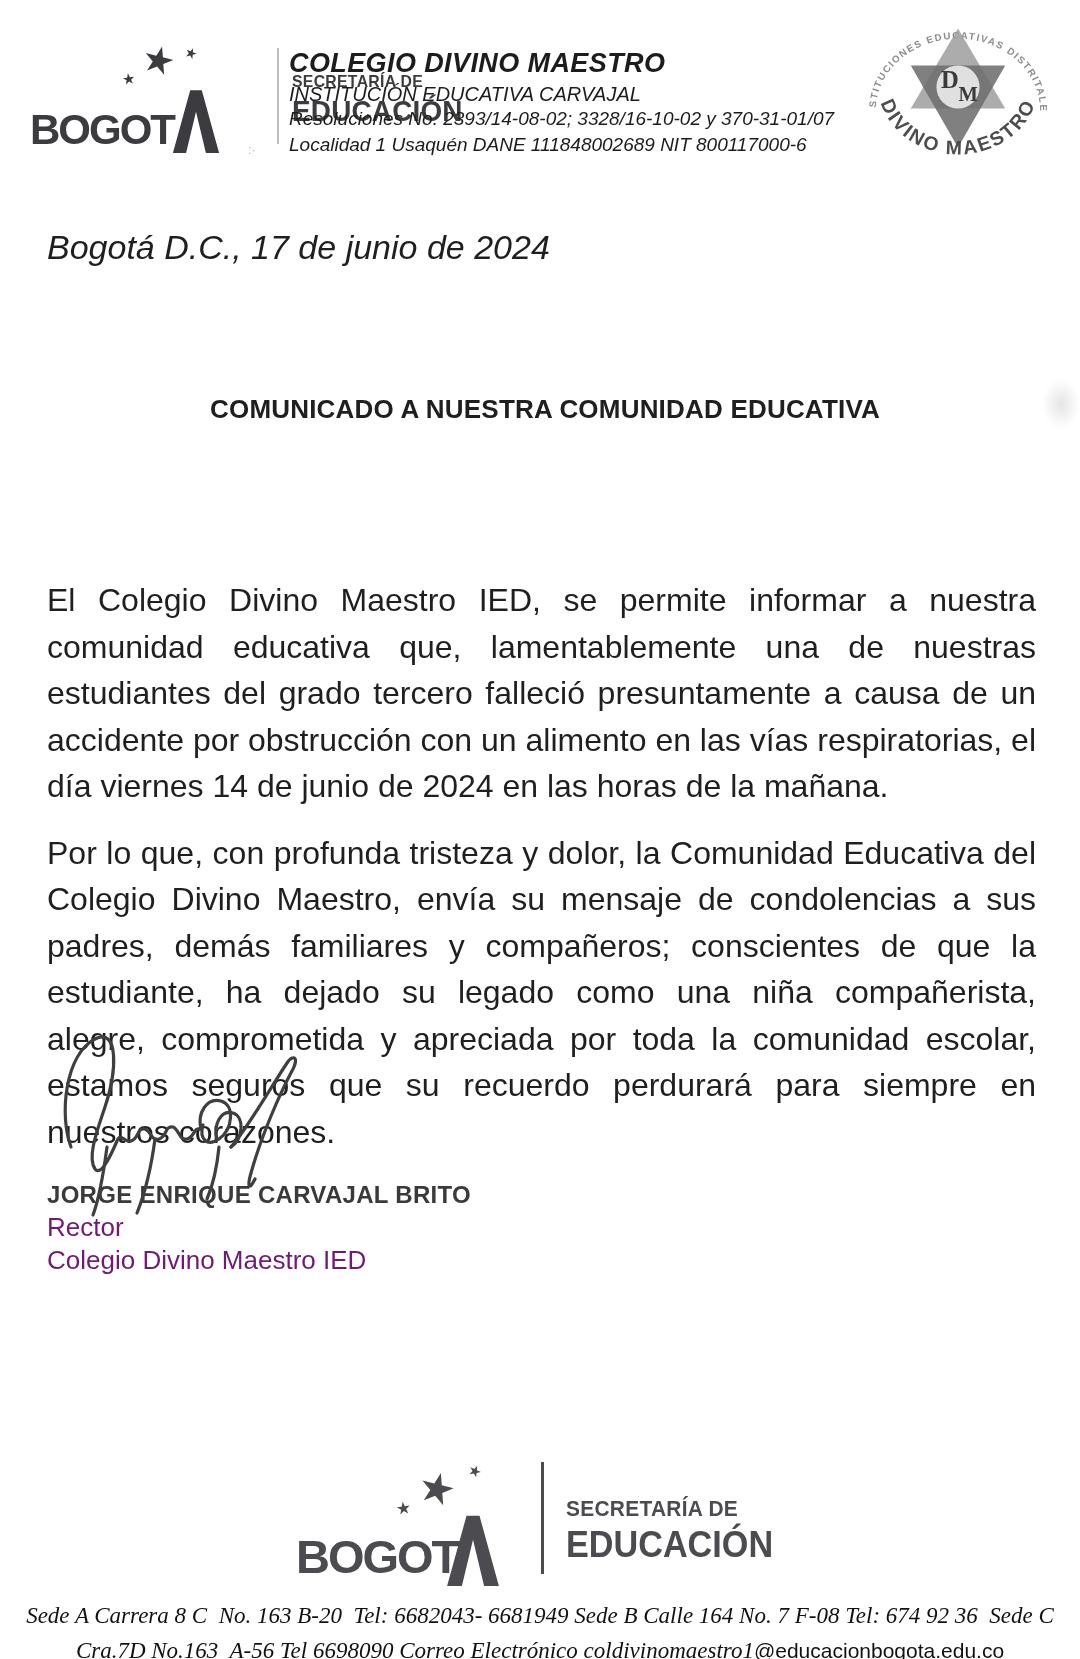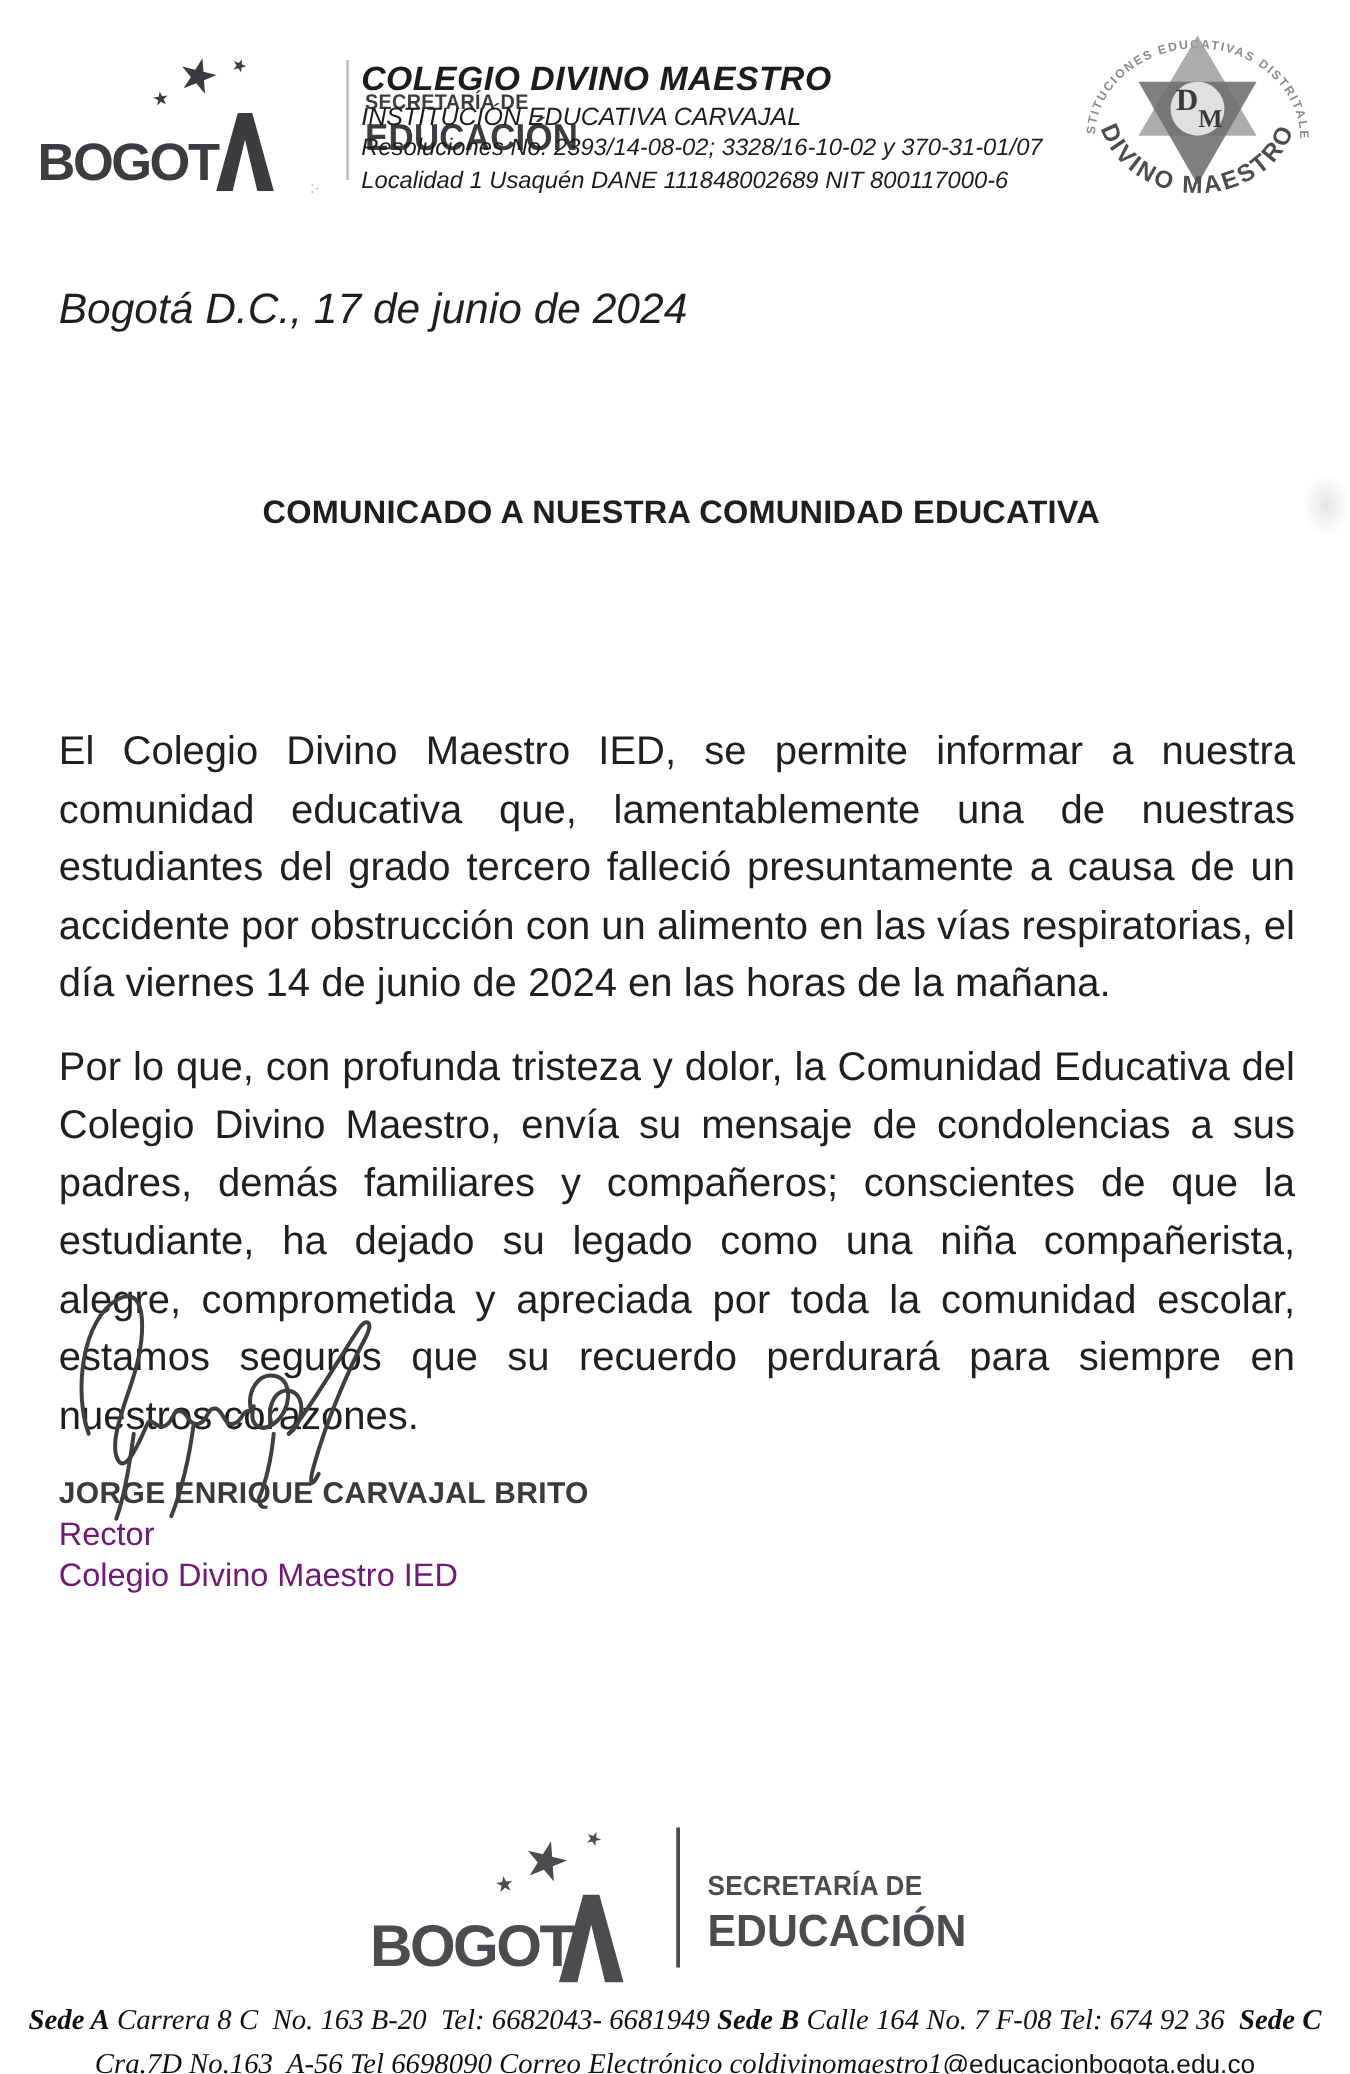--- a/index.html
+++ b/index.html
@@ -91,21 +91,21 @@
     transform:scaleX(.95); transform-origin:left center; white-space:nowrap; }
   .ftr-secretaria .l1 { font-size:22px; letter-spacing:.3px; }
   .ftr-secretaria .l2 { font-size:36px; margin-top:2px; }
 
   .footer-address {
     position:absolute; left:0; top:1598px; width:1080px; text-align:center;
     font-family:"Liberation Serif", serif; font-style:italic; font-size:23px;
     color:#111; line-height:35px;
   }
   .footer-address span { white-space:pre-wrap; }
-  .sede-label { font-weight:bold; }
+  .sede-label { font-weight:normal; }
   .email-link { text-decoration:underline; color:#111; }
   .email-domain { font-family:"Liberation Sans", sans-serif; font-style:normal; font-size:21px; }
 </style>
 </head>
 <body>
 
 <div class="page">
 
   <div class="header-left-logo">
     <div class="bogota-mark">

